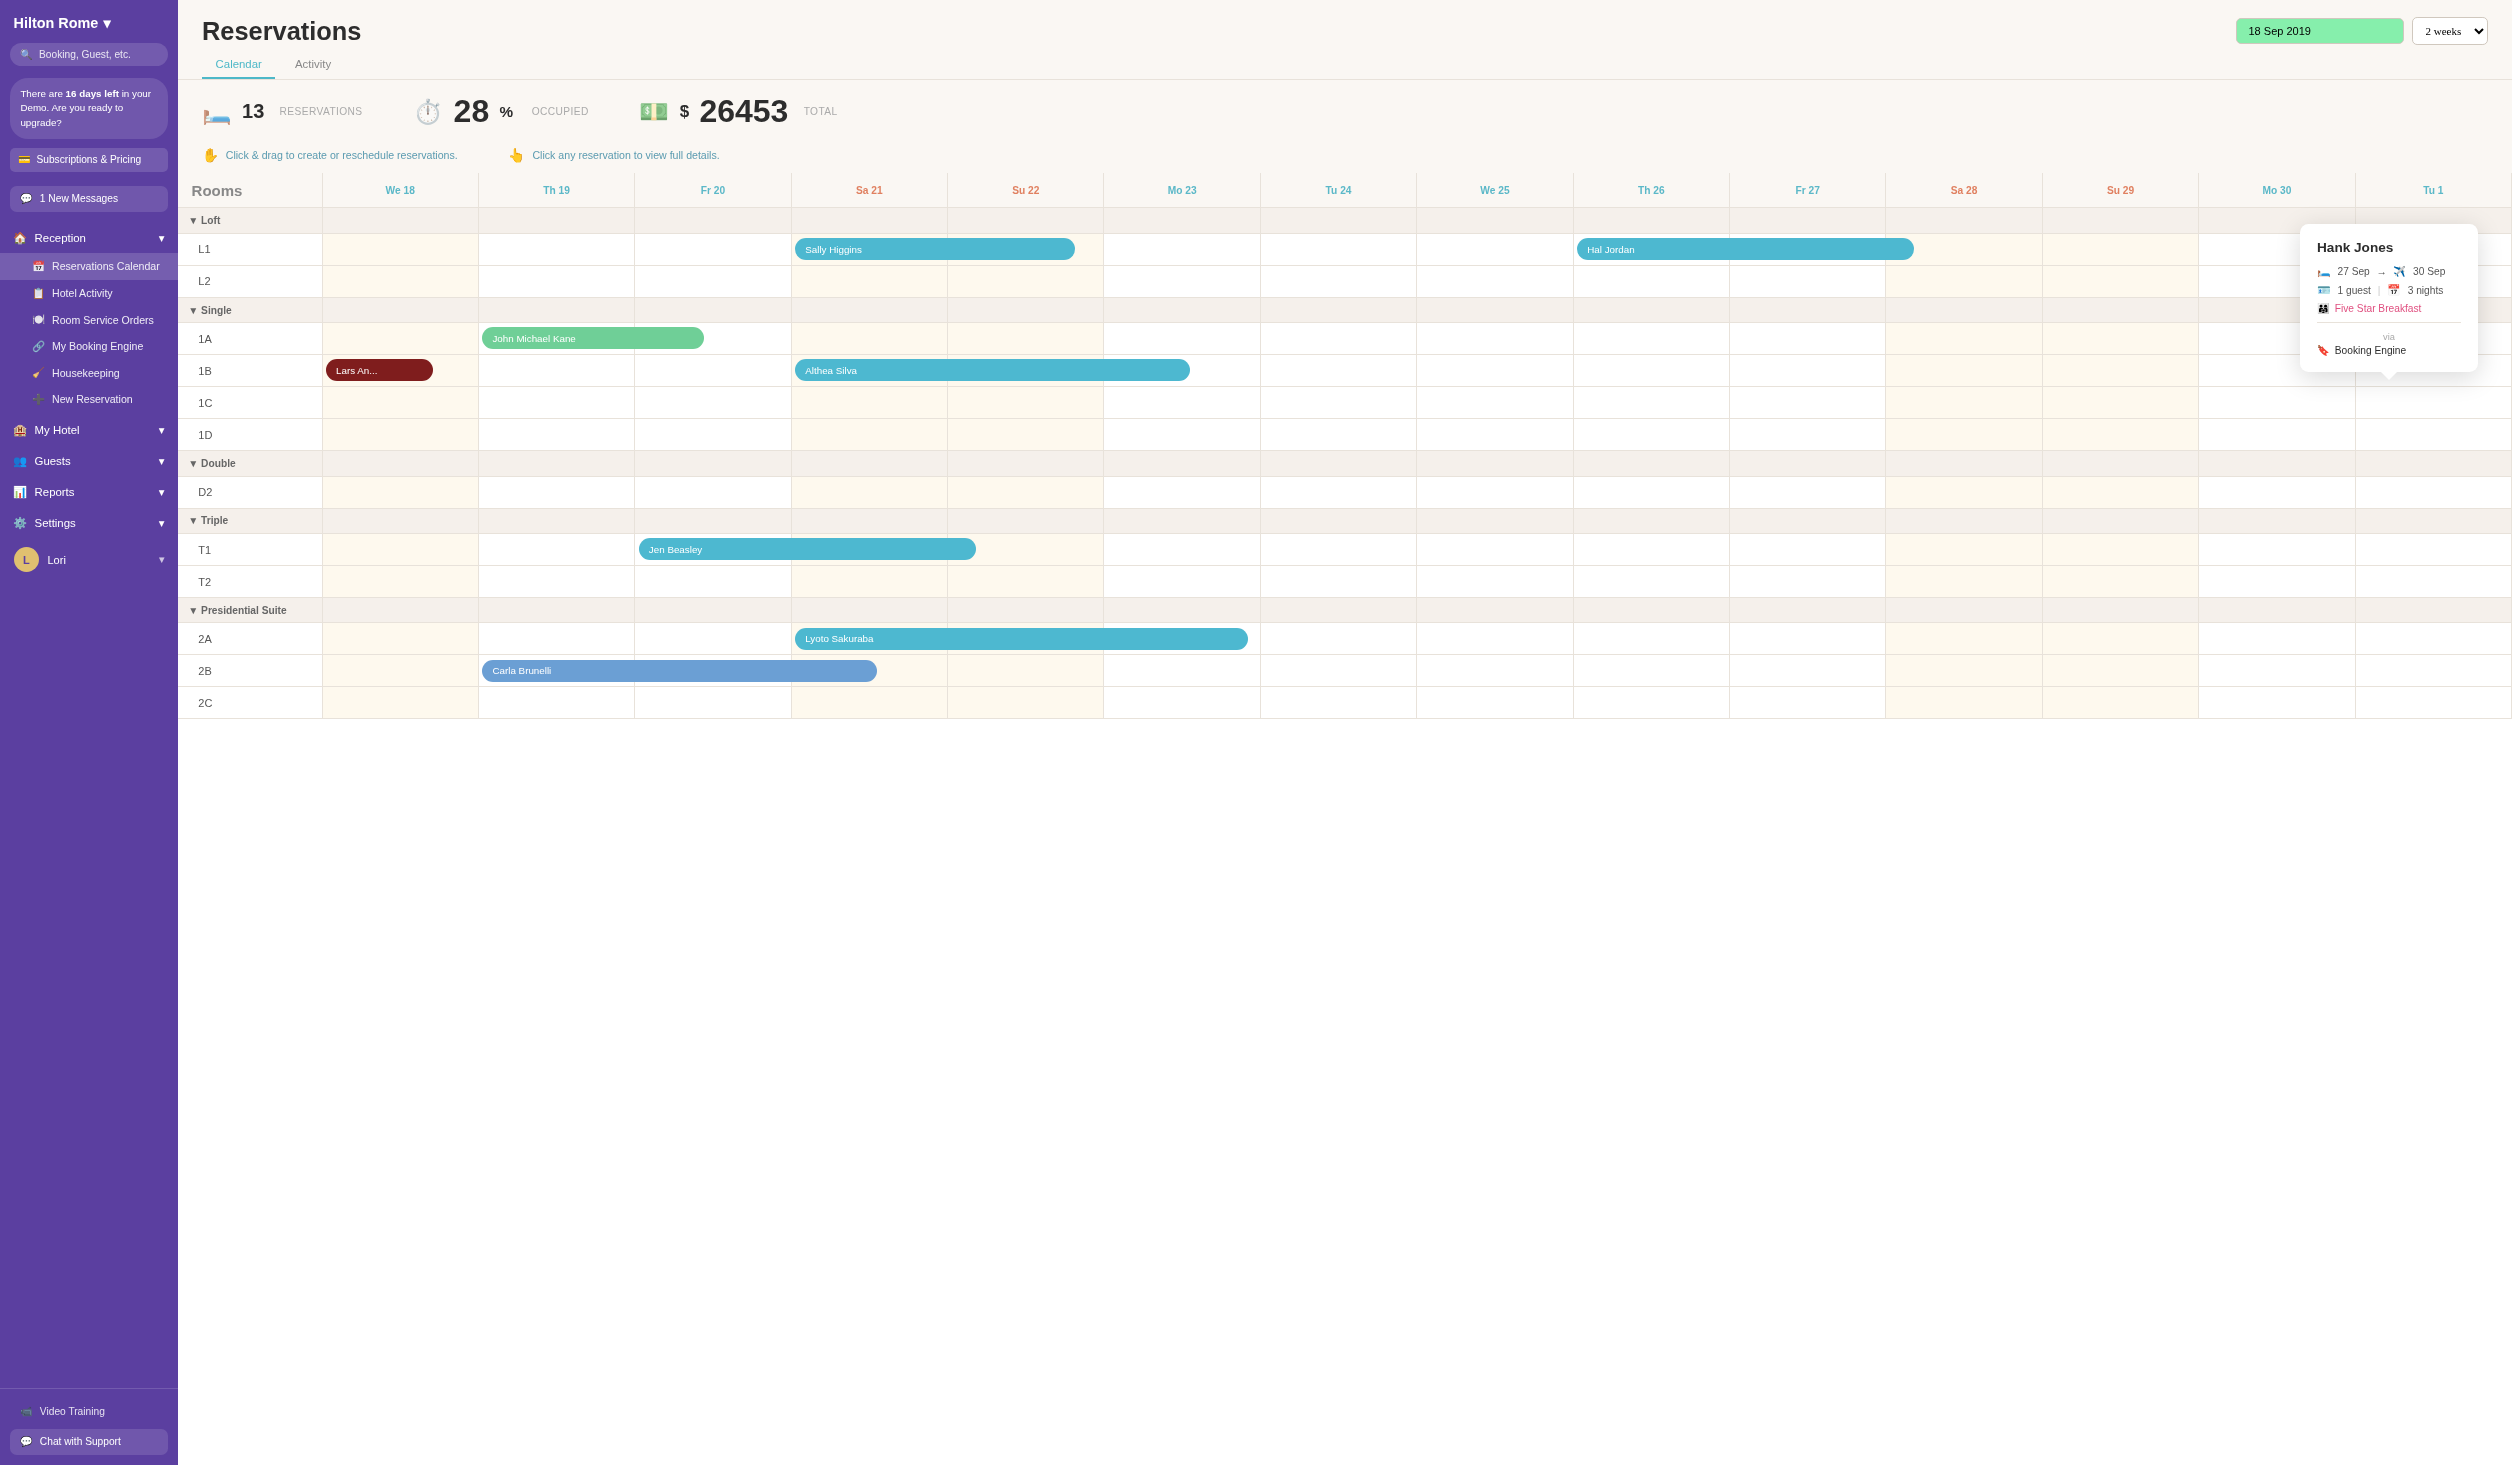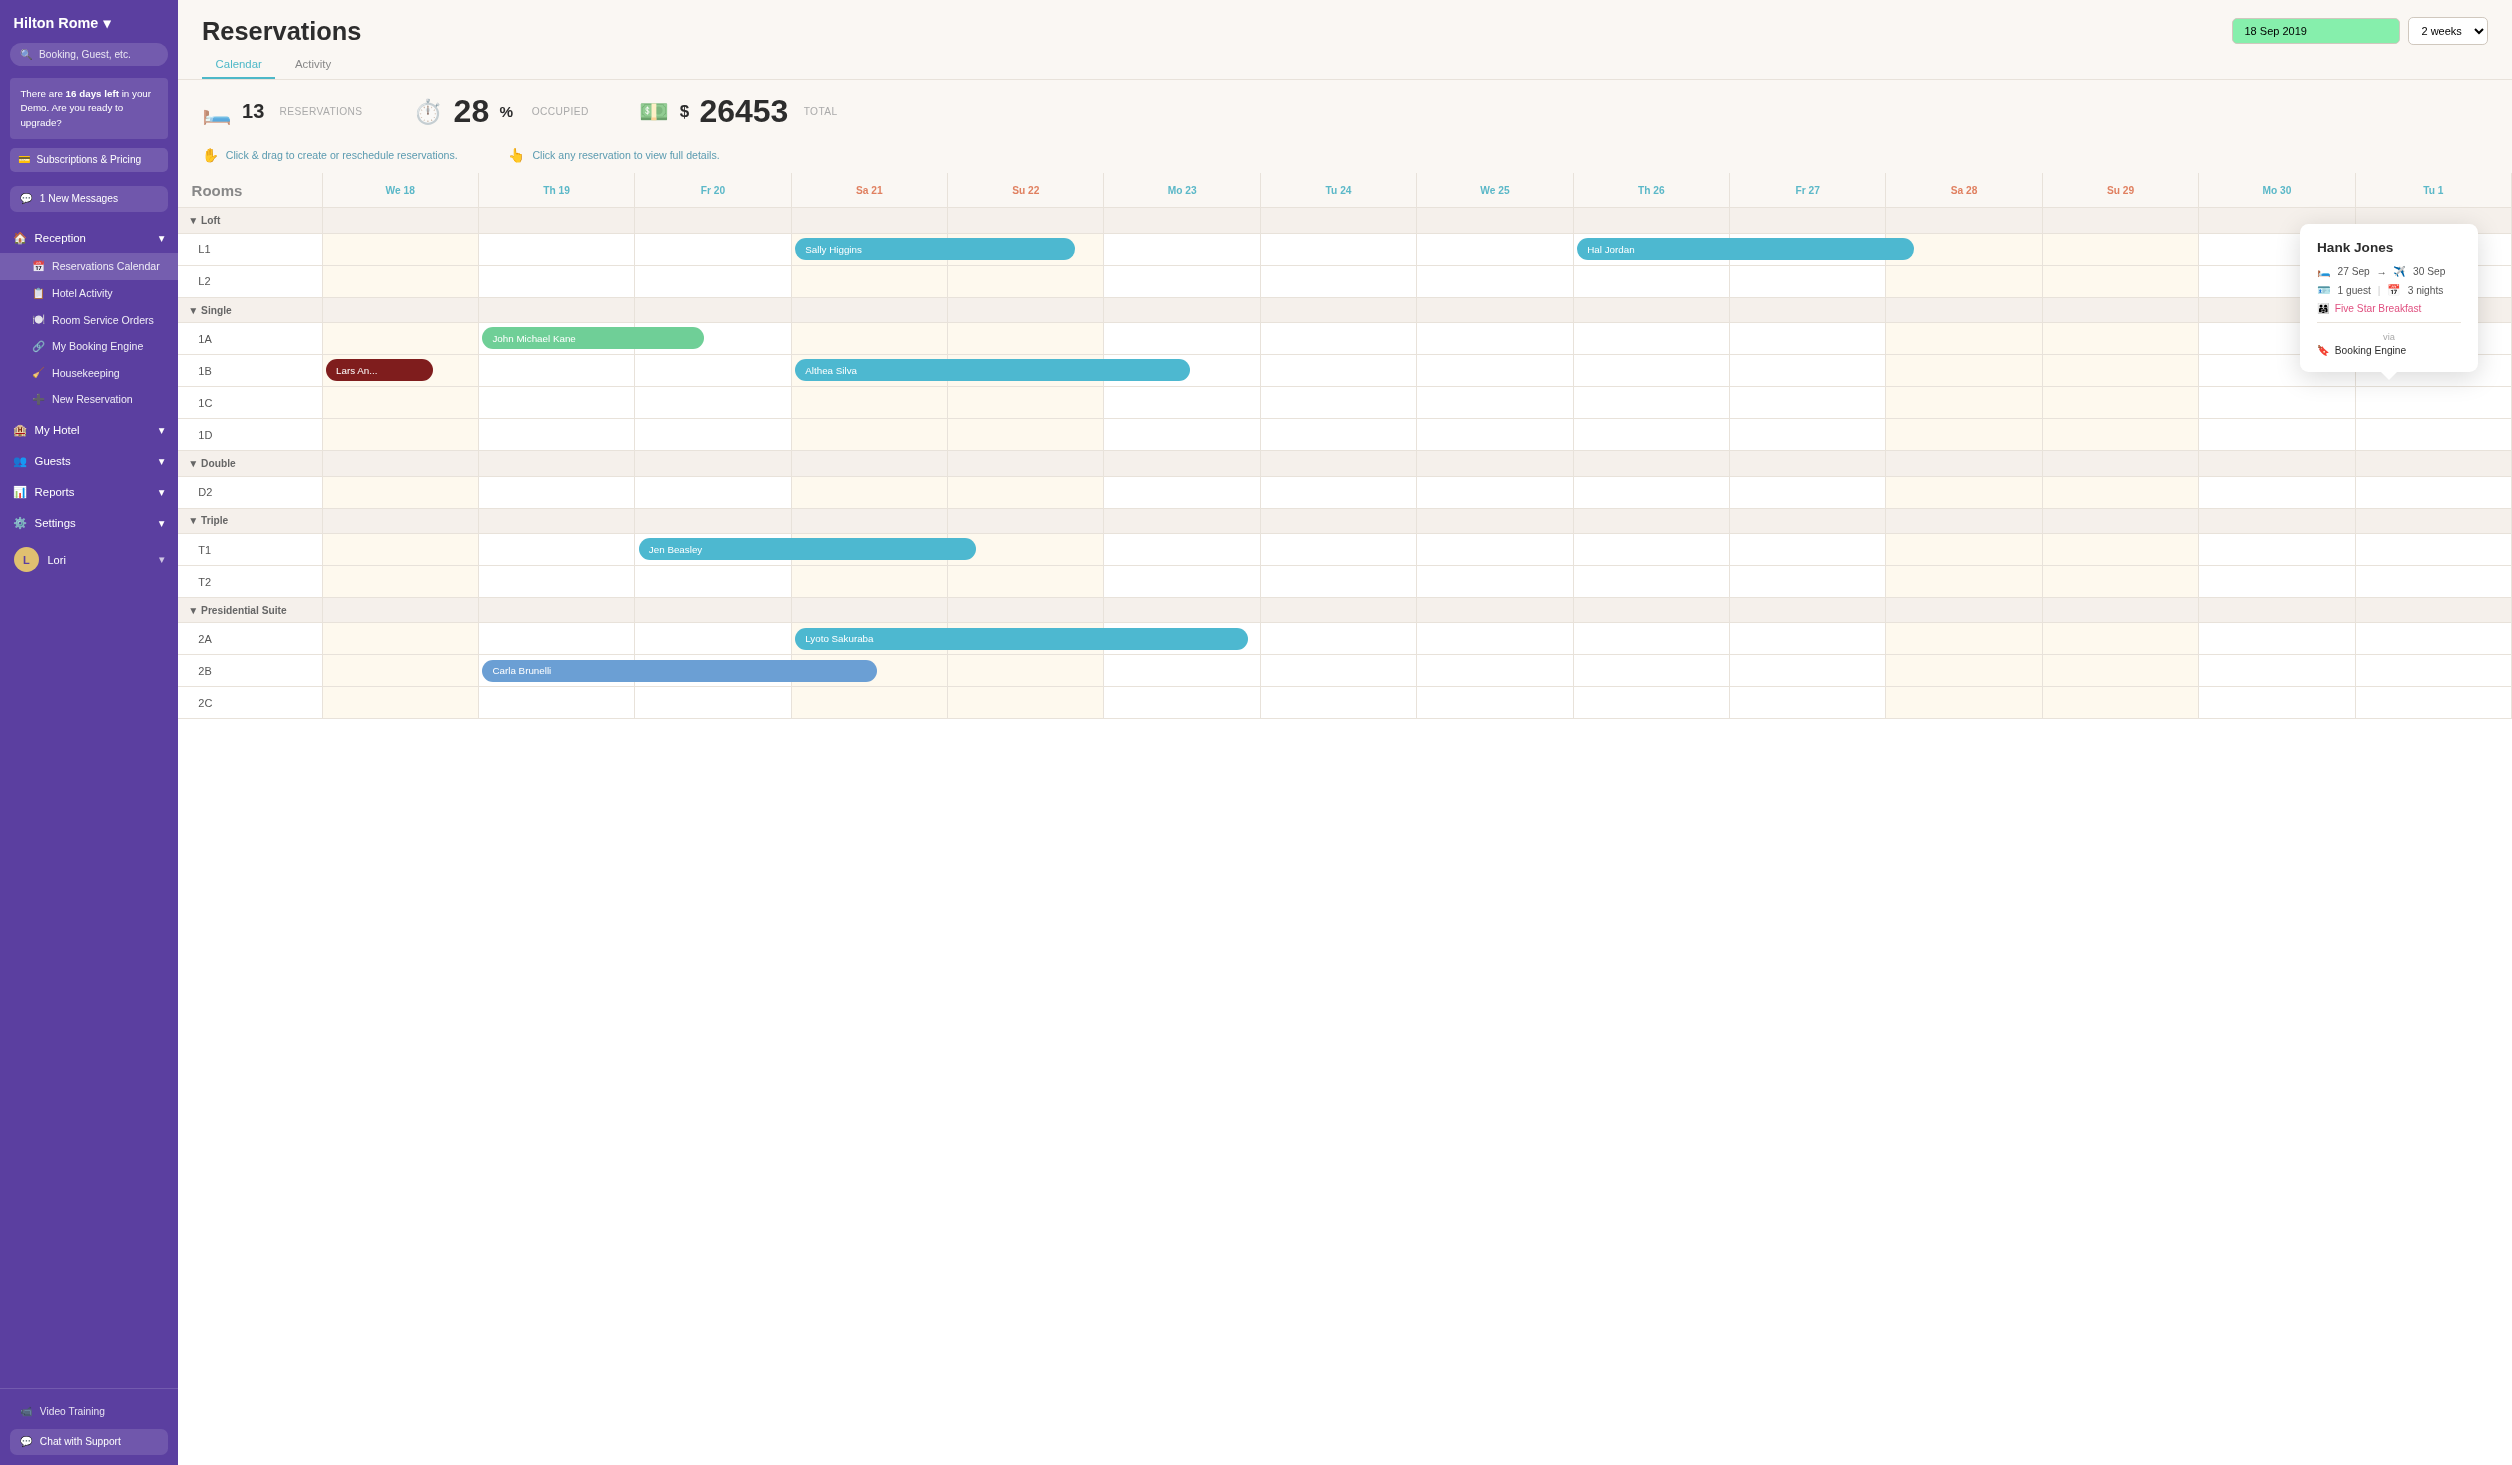--- a/index.html
+++ b/index.html
@@ -33,21 +33,21 @@
       padding: 6px 10.2px;
       display: flex;
       align-items: center;
       gap: 6px;
       cursor: pointer;
     }
     .sidebar-search span { font-size: 10.2px; opacity: 0.85; }
     .sidebar-demo-box {
       margin: 3.4px 10.2px 8.5px;
       background: rgba(255,255,255,0.13);
-      border-radius: 4px;
+      border-radius: 18px;
       padding: 8.5px 10.2px;
       font-size: 9.8px;
       line-height: 1.5;
     }
     .sidebar-demo-box strong { font-weight: 700; }
     .sidebar-upgrade-btn {
       margin: 0 10.2px 10.2px;
       background: rgba(255,255,255,0.15);
       border: none;
       border-radius: 5.1px;
@@ -172,20 +172,21 @@
       background: #86efac;
       cursor: pointer;
     }
     .week-select {
       border: 0.8px solid #d0c8be;
       border-radius: 5.1px;
       padding: 6px 8.5px;
       font-size: 11px;
       background: white;
       cursor: pointer;
+      font-family: Liberation Serif, serif;
     }
     .tabs {
       display: flex;
       gap: 6px;
     }
     .tab {
       padding: 6.8px 13.6px;
       font-size: 11.4px;
       cursor: pointer;
       color: #888;

